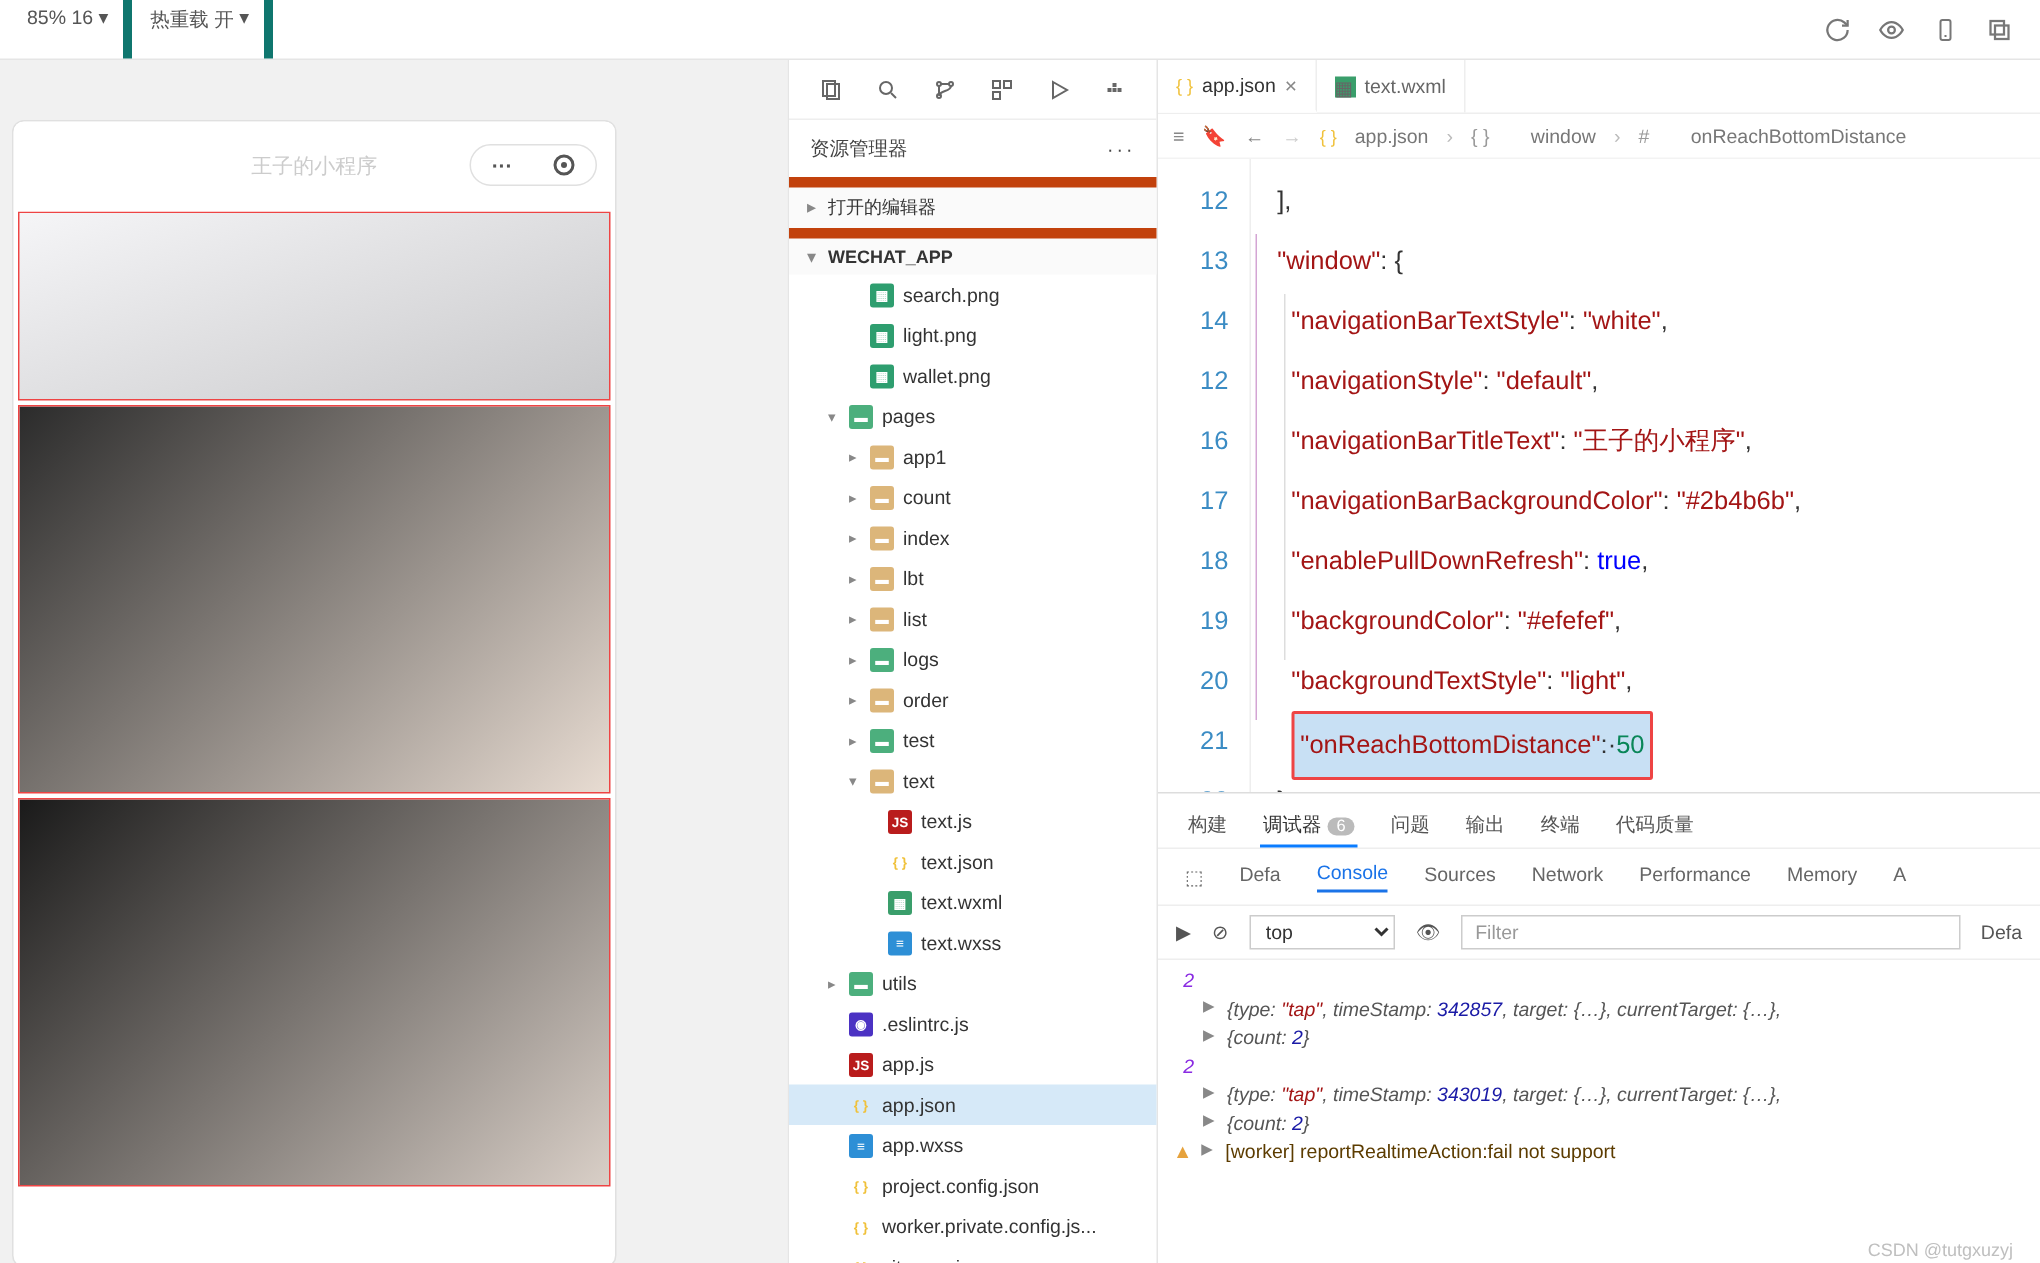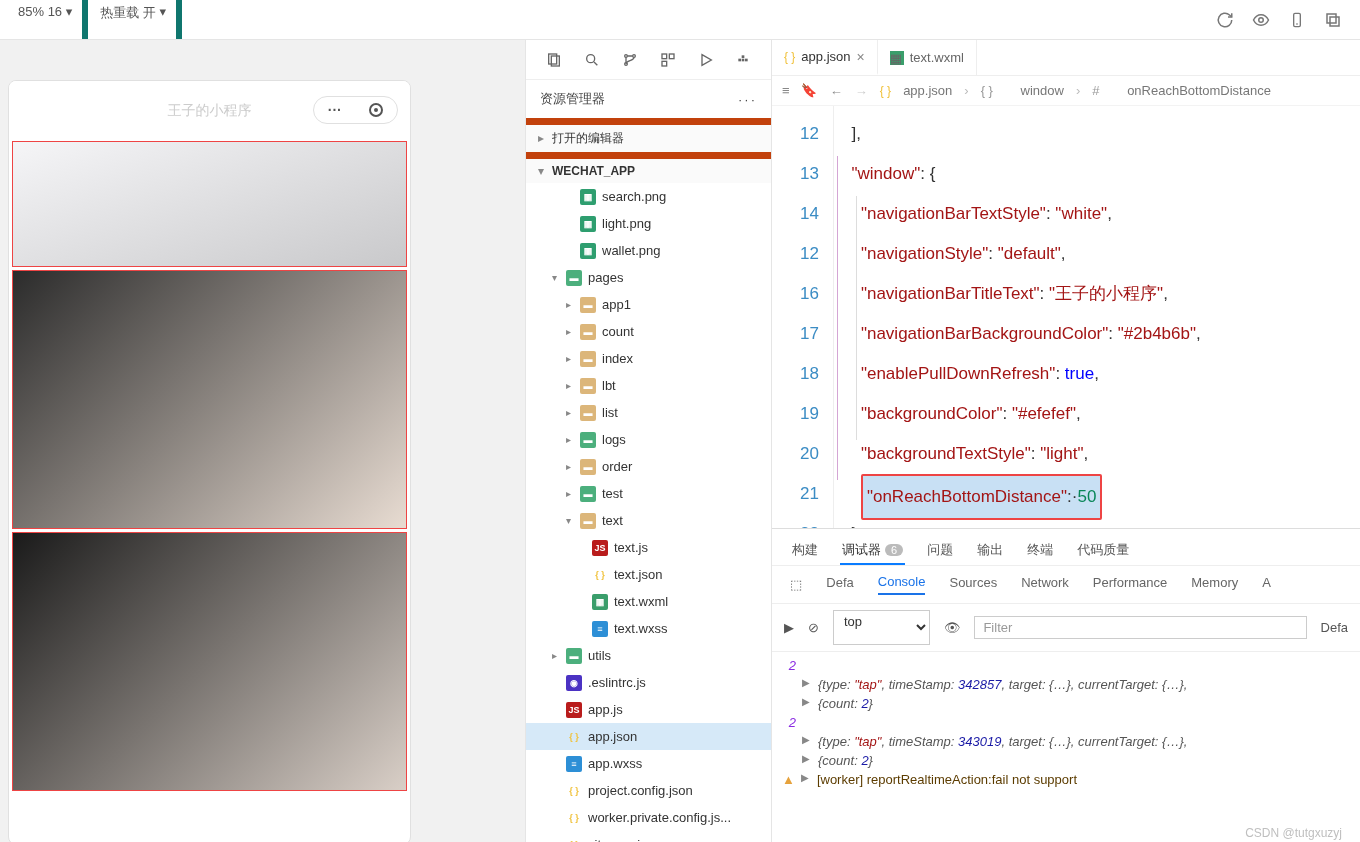--- a/index.html
+++ b/index.html
@@ -67,21 +67,21 @@
 
 .panel { height:314px; border-top:1px solid #ddd; display:flex; flex-direction:column; }
 .ptabs { display:flex; gap:20px; padding:8px 18px 0; font-size:13px; color:#555; border-bottom:1px solid #eee; }
 .ptabs .pt{padding:4px 2px;cursor:pointer;}
 .ptabs .pt.active{color:#333;border-bottom:2px solid #0a7cff;}
 .ptabs .badge{background:#bbb;color:#fff;border-radius:8px;padding:0 6px;font-size:11px;margin-left:4px;}
 .dtabs { display:flex; gap:24px; padding:8px 18px; font-size:13px; color:#666; border-bottom:1px solid #eee; align-items:center;}
 .dtabs .dt.active{color:#1a73e8;border-bottom:2px solid #1a73e8;padding-bottom:4px;}
 .dtabs .dt{padding-bottom:4px;cursor:pointer;}
 .dbar { display:flex; align-items:center; gap:14px; padding:6px 12px; border-bottom:1px solid #eee; color:#555; font-size:13px;}
-.dbar select{border:1px solid #ccc;padding:2px 50px 14px 6px;font-size:13px;color:#333;background:#fff;}
+.dbar select{border:1px solid #ccc;padding:2px 50px 2px 6px;font-size:13px;color:#333;background:#fff;}
 .dbar .filter{flex:1;border:1px solid #ccc;padding:3px 8px;color:#999;}
 .console { flex:1; font-family:Consolas,monospace; font-size:13px; padding:4px 10px; overflow:auto; }
 .console .cl{padding:2px 0;display:flex;align-items:flex-start;gap:6px;color:#333;}
 .console .ln{color:#8a2be2;width:14px;text-align:right;font-style:italic;}
 .console .tri{color:#888;font-size:10px;width:10px;}
 .console .obj{font-style:italic;color:#555;}
 .console .k{color:#a31515;font-style:italic;}
 .console .n{color:#1a1aa6;font-style:italic;}
 .console .warn{color:#5c3c00;}
 .console .wicon{color:#e6a23c;}

